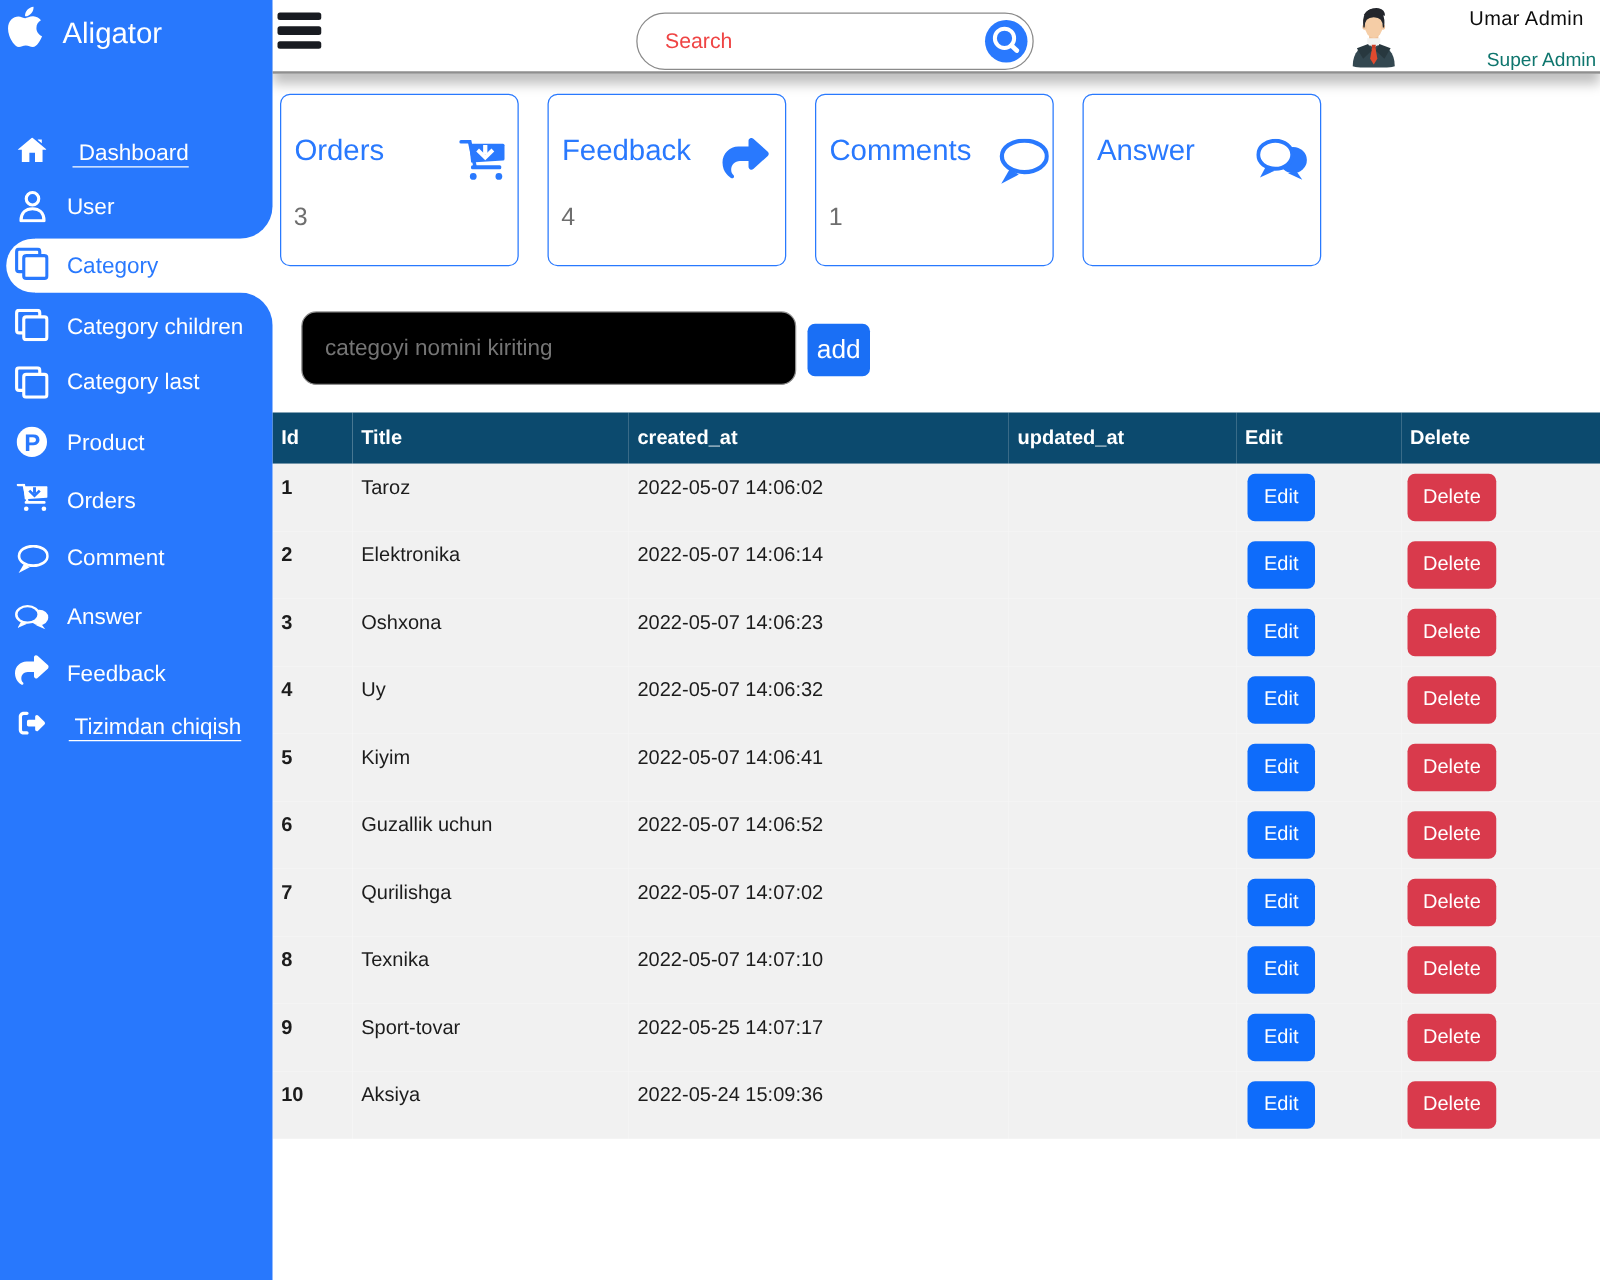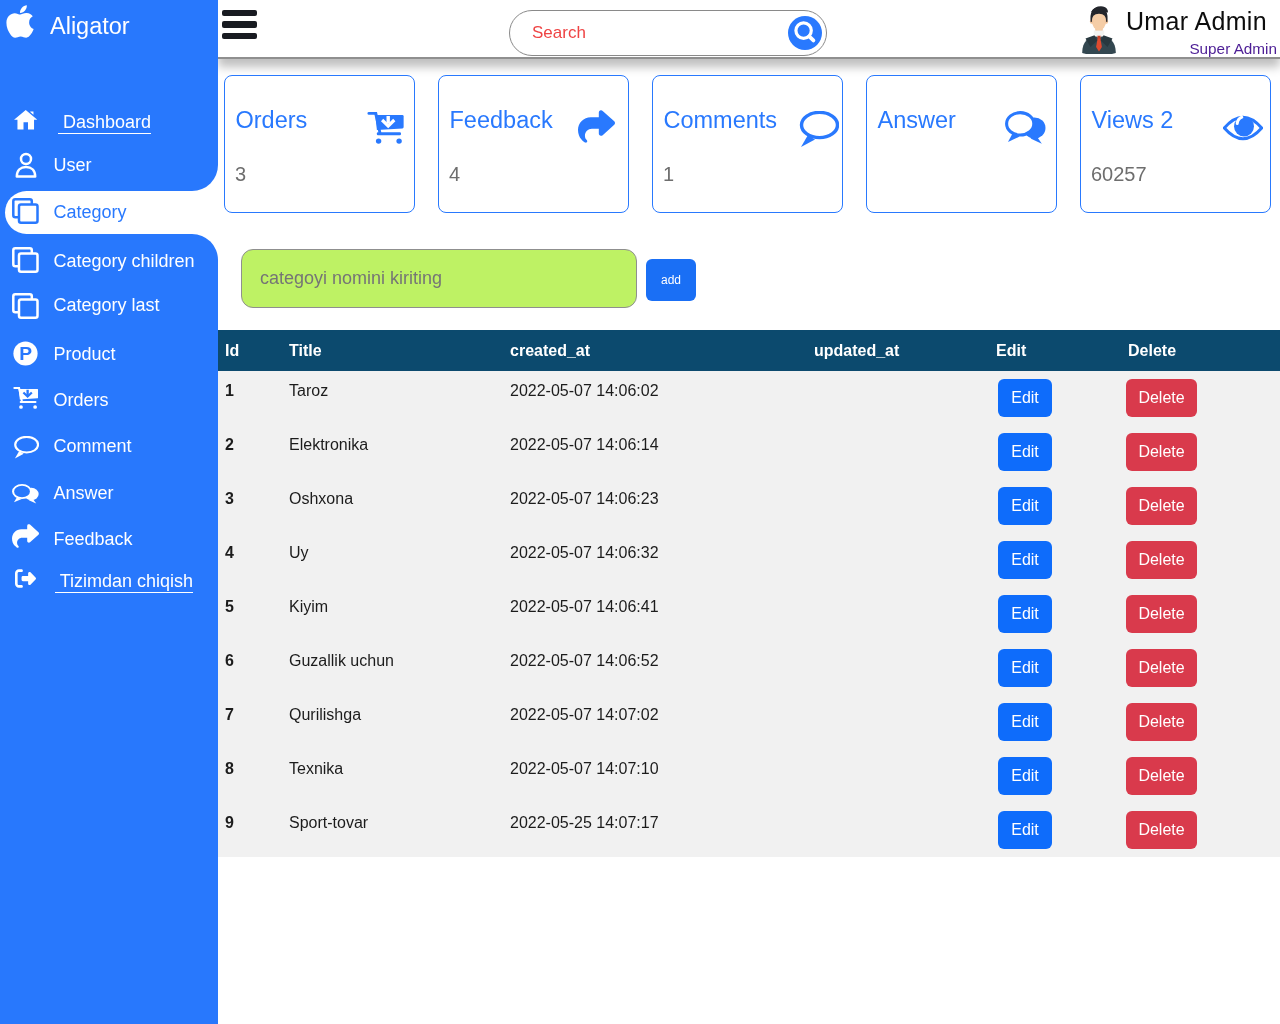--- a/index.html
+++ b/index.html
@@ -11,22 +11,22 @@
   #topbar { position:absolute; left:218px; top:0; width:1062px; height:59px;
     background:#fff; border-bottom:2px solid #8f8f8f;
     box-shadow:0 8px 9px rgba(0,0,0,.25); }
   #burger { position:absolute; left:4px; top:10px; }
   #burger div { width:34.5px; height:6.2px; background:#181b21; border-radius:2px; margin-bottom:5.3px; }
   #search { position:absolute; left:291px; top:10px; width:318px; height:46px;
     border:1px solid #8a8a8a; border-radius:23px; background:#fff; }
   #search .ph { position:absolute; left:22px; top:0; line-height:44px; font-size:17px; color:#ef4444; }
   #search .btn { position:absolute; right:4px; top:5px; width:34px; height:34px; border-radius:50%;
     background:#2979fe; }
-  #uname { position:absolute; right:13px; top:7px; font-size:25px; color:#0d0d0d; letter-spacing:0.35px; }
-  #urole { position:absolute; right:3px; top:40px; font-size:15.3px; color:#4c1d95; }
+  #uname { position:absolute; right:13px; top:7px; font-size:16px; color:#0d0d0d; letter-spacing:0.35px; }
+  #urole { position:absolute; right:3px; top:40px; font-size:15.3px; color:#0f766e; }
   #avatar { position:absolute; left:861px; top:5px; }
 
   
   #sidebar { position:absolute; left:0; top:0; width:218px; height:879px; z-index:5; }
   .sb-blue-top { position:absolute; left:0; top:0; width:218px; height:191px;
     background:#2878fd; border-bottom-right-radius:26px; }
   .sb-blue-bot { position:absolute; left:0; top:234px; width:218px; height:790px;
     background:#2878fd; border-top-right-radius:26px; }
   .sb-rail { position:absolute; left:0; top:190px; width:28px; height:45px; background:#2878fd; }
   .sb-pill { position:absolute; left:5px; top:191px; width:213px; height:43px;
@@ -41,24 +41,24 @@
 
   
   #cards { position:absolute; left:224px; top:75px; display:flex; }
   .card { position:relative; width:191px; height:138px; border:1px solid #2979fe;
     border-radius:8px; margin-right:23px; background:#fff; }
   .card .t { position:absolute; left:10.5px; top:31px; font-size:23.5px; line-height:27px; color:#2979fe; }
   .card .n { position:absolute; left:10px; top:87px; font-size:20px; line-height:23px; color:#6e6e6e; }
 
   
   #catin { position:absolute; left:241px; top:249px; width:396px; height:59px;
-    border:1px solid #8f8f8f; border-radius:12px; background:#bef264;text-decoration:underline; }
+    border:1px solid #8f8f8f; border-radius:12px; background:#000000;text-decoration:underline; }
   #catin span { position:absolute; left:18px; top:0; line-height:57px; font-size:18px; color:#757575; }
   #addbtn { position:absolute; left:646px; top:259px; width:50px; height:42px;
-    background:#1a6ff5; color:#fff; font-size:12px; text-align:center; line-height:42px;
+    background:#1a6ff5; color:#fff; font-size:21px; text-align:center; line-height:42px;
     border-radius:6px; }
 
   
   #tbl { position:absolute; left:218px; top:330px; width:1062px; border-collapse:collapse;
     table-layout:fixed; }
   #tbl col.c1{width:64px;} #tbl col.c2{width:221px;} #tbl col.c3{width:304px;}
   #tbl col.c4{width:182px;} #tbl col.c5{width:132px;}
   #tbl thead tr { height:41px; background:#0c4a6e; }
   #tbl th { color:#fff; font-size:16px; font-weight:bold; text-align:left;
     vertical-align:middle; padding-left:7px; }
@@ -252,29 +252,20 @@
     </div>
   <div class="card">
       <span class="t">Answer</span>
       <span class="abs" id="c-ans" style="right:10px;top:35px"><svg width="41" height="33" viewBox="0 0 41 33" preserveAspectRatio="none">
           <ellipse cx="29.5" cy="17" rx="11" ry="10.5" fill="#2979fe"></ellipse>
           <path fill="#2979fe" d="M31.5 25 L36.8 32.8 L25.5 27.5 Z"></path>
           <ellipse cx="15.2" cy="12.8" rx="13.6" ry="11.2" fill="#fff" stroke="#2979fe" stroke-width="3.1"></ellipse>
           <path fill="#2979fe" d="M7.5 22.5 L3 31 L14.8 25.5 Z"></path>
         </svg></span>
     </div>
-  <div class="card">
-      <span class="t">Views 2</span>
-      <span class="n">60257</span>
-      <span class="abs" id="c-eye" style="right:7px;top:39px"><svg width="40" height="26" viewBox="0 0 40 26">
-          <path d="M1.3 13 Q20 -8.5 38.7 13 Q20 34.5 1.3 13 Z" fill="none" stroke="#2979fe" stroke-width="3"></path>
-          <circle cx="21" cy="11.5" r="10" fill="#2979fe"></circle>
-          <path d="M14.2 8.5 Q14.8 3.8 18.8 2.2" fill="none" stroke="#fff" stroke-width="3" stroke-linecap="round"></path>
-        </svg></span>
-    </div>
 </div>
 
 <div id="catin">
     <span>categoyi nomini kiriting</span>
   </div>
 <div id="addbtn">add</div>
 
 <table id="tbl">
   <colgroup>
       <col class="c1">
@@ -360,14 +351,22 @@
         <td class="bc"><span class="dbtn">Delete</span></td>
       </tr>
   <tr>
         <td class="id">9</td>
         <td>Sport-tovar</td>
         <td>2022-05-25 14:07:17</td>
         <td></td>
         <td class="bc"><span class="ebtn">Edit</span></td>
         <td class="bc"><span class="dbtn">Delete</span></td>
       </tr>
+  <tr>
+        <td class="id">10</td>
+        <td>Aksiya</td>
+        <td>2022-05-24 15:09:36</td>
+        <td></td>
+        <td class="bc"><span class="ebtn">Edit</span></td>
+        <td class="bc"><span class="dbtn">Delete</span></td>
+      </tr>
   </tbody>
 </table>
 
 </body></html>

